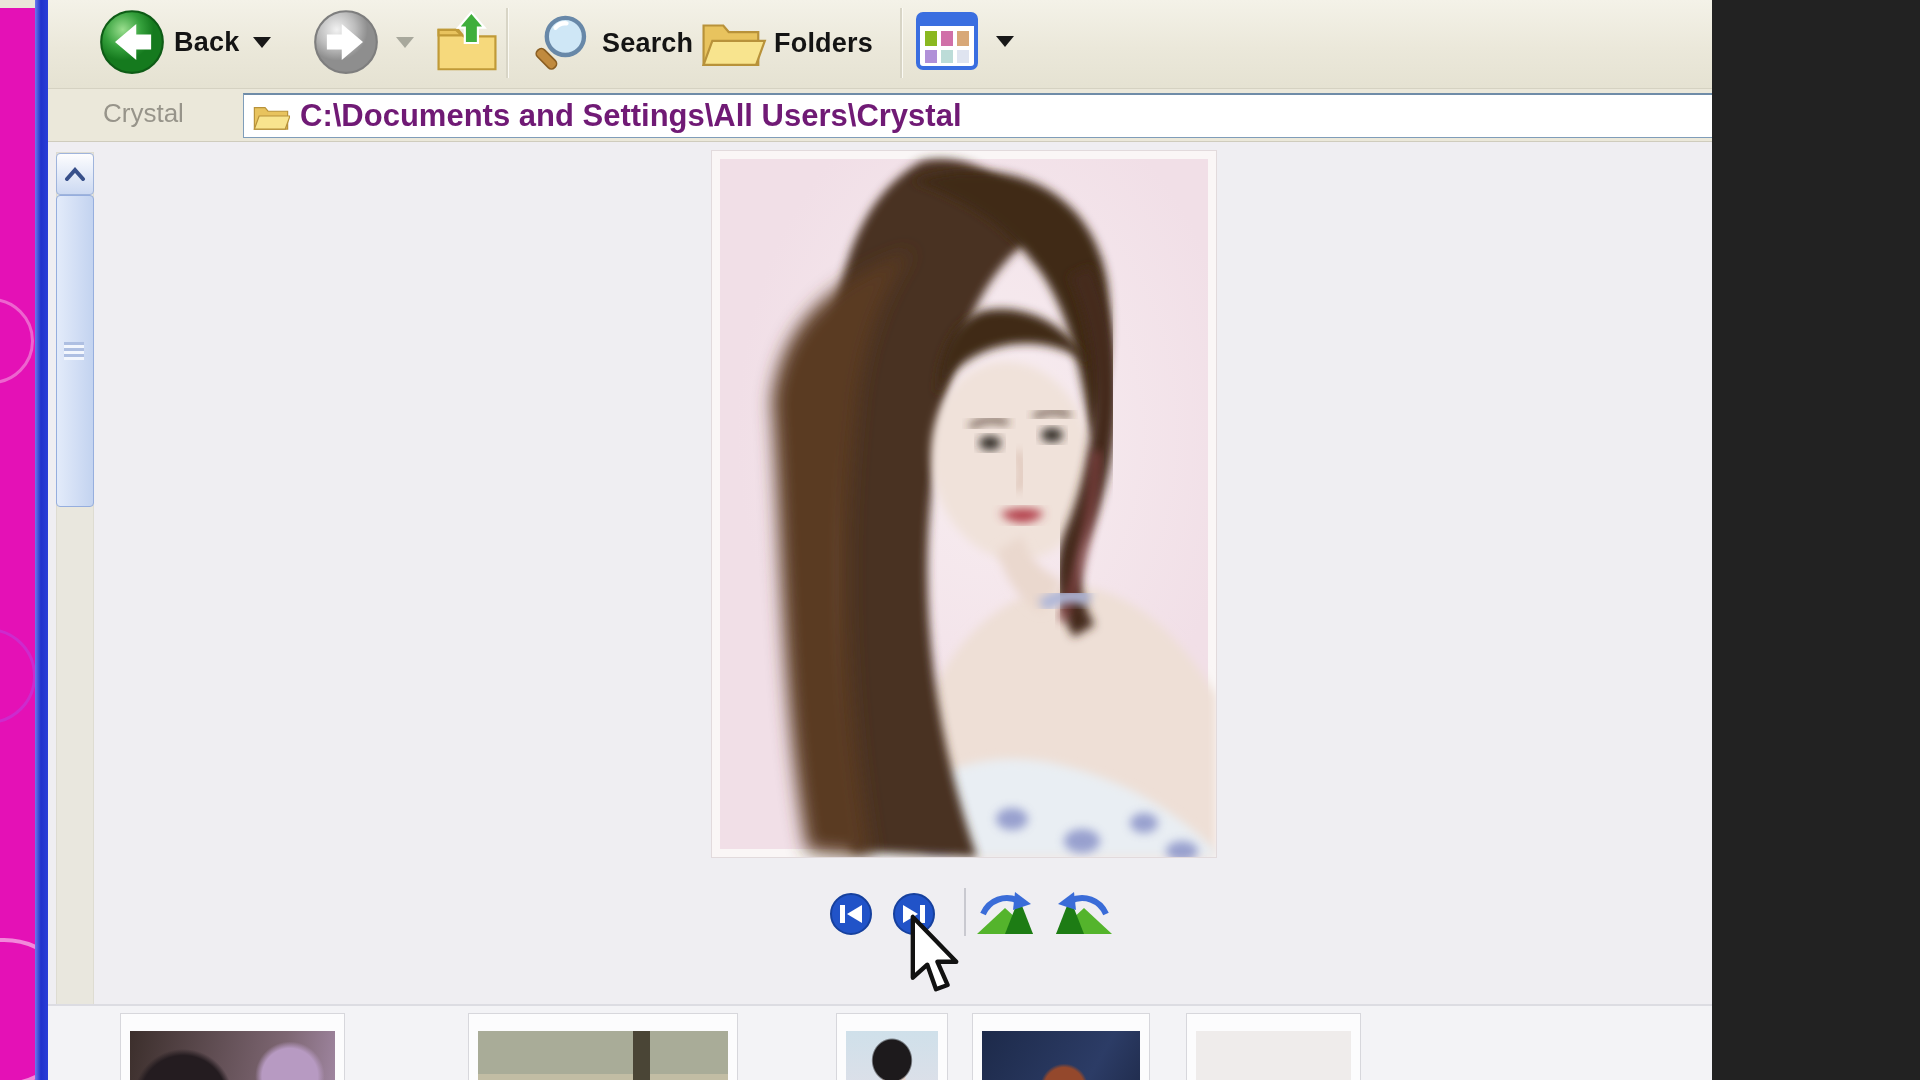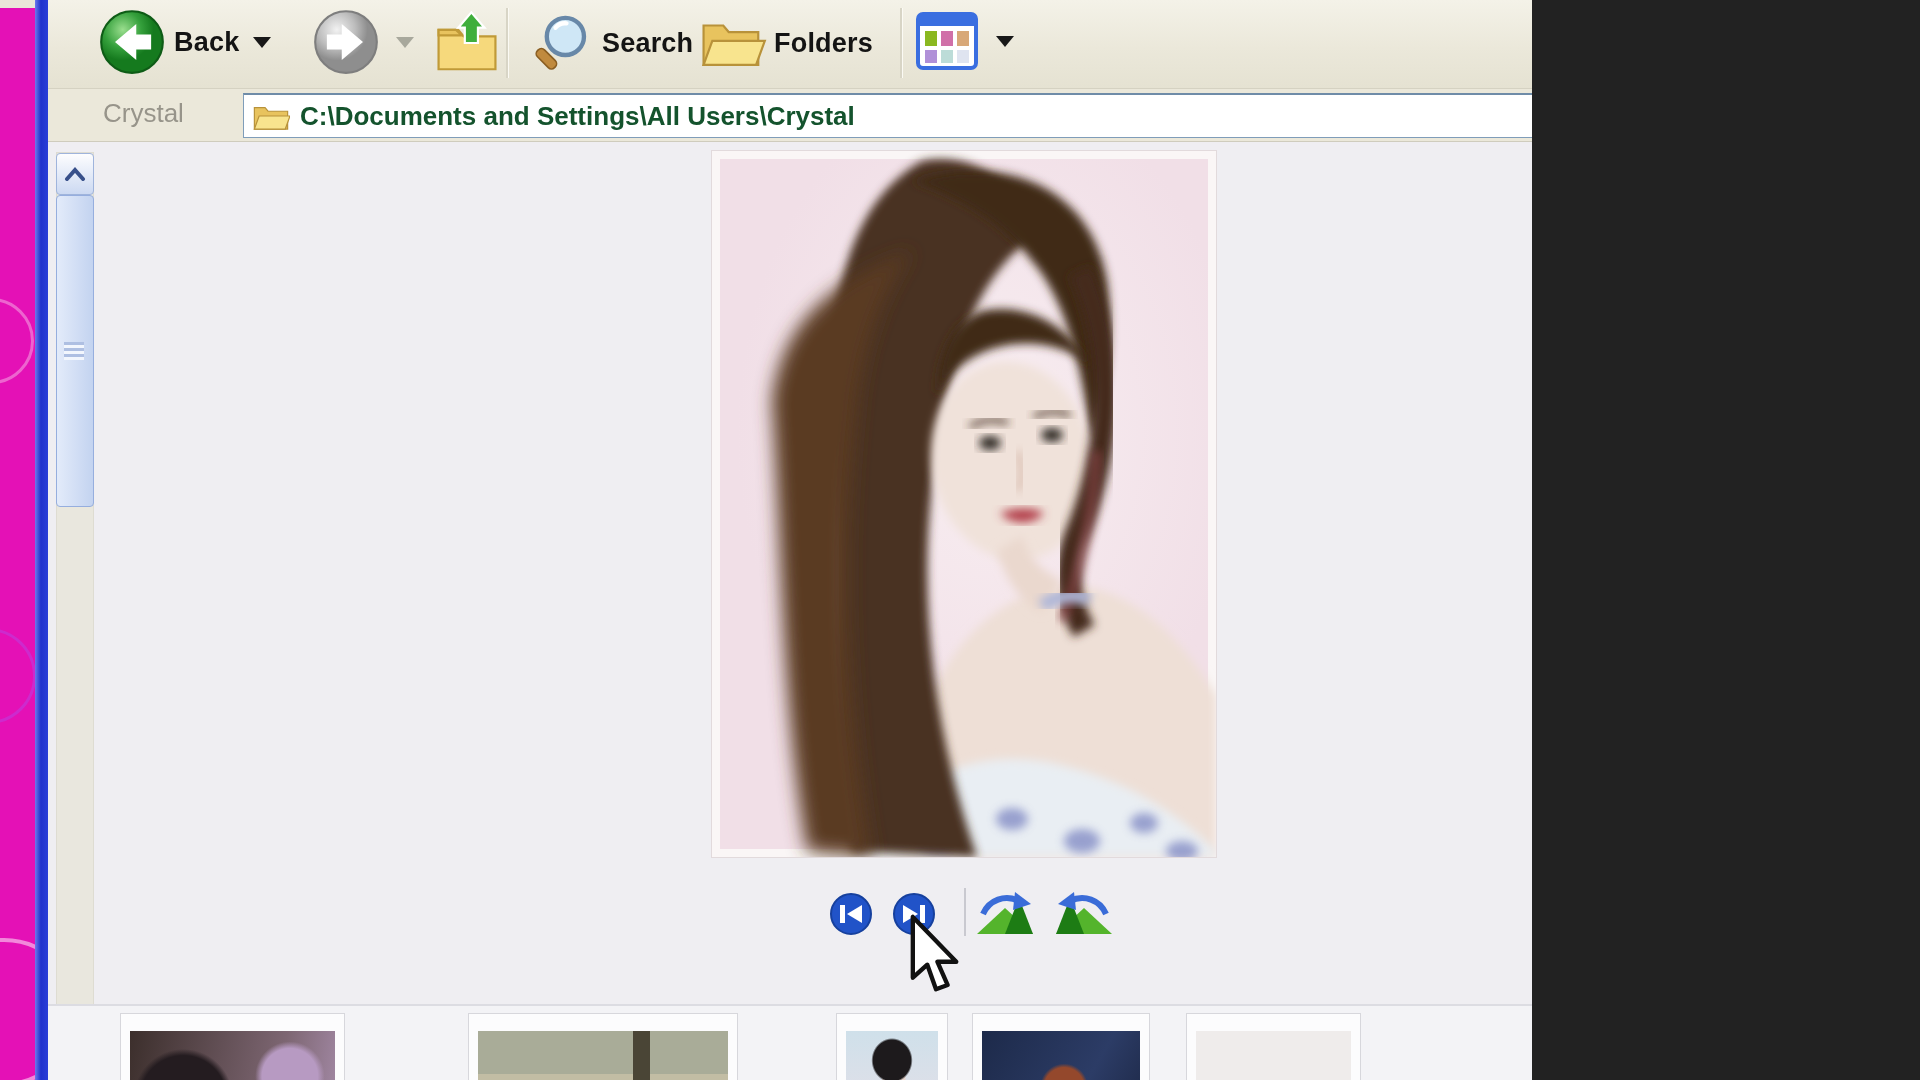--- a/index.html
+++ b/index.html
@@ -1,16 +1,16 @@
 <!DOCTYPE html>
 <html><head>
 <meta charset="utf-8">
 <style>
   html,body{margin:0;padding:0;background:#222;}
-  .screen{position:relative;width:1532px;height:1080px;overflow:hidden;
+  .screen{position:relative;width:1712px;height:1080px;overflow:hidden;
     background:#efeef2;font-family:"Liberation Sans",sans-serif;}
 
   
   .desk-left{position:absolute;left:0;top:8px;width:35px;height:1072px;background:#e411b6;overflow:hidden;}
   .desk-left .curve1{position:absolute;left:-52px;top:290px;width:80px;height:80px;border:3px solid rgba(255,255,255,.35);border-radius:50%;}
   .desk-left .curve2{position:absolute;left:-60px;top:620px;width:90px;height:90px;border:3px solid rgba(190,60,220,.6);border-radius:50%;}
   .desk-left .curve3{position:absolute;left:-70px;top:930px;width:140px;height:140px;border:4px solid rgba(255,255,255,.5);border-radius:50%;}
   .sliver-top{position:absolute;left:0;top:0;width:35px;height:8px;background:#eae7d9;}
   .border-left{position:absolute;left:35px;top:0;width:13px;height:1080px;
     background:linear-gradient(90deg,#6a79ec 0%,#2032cc 45%,#2a3ed8 100%);}
@@ -38,21 +38,21 @@
   .tb{position:absolute;display:flex;align-items:center;}
   .tb-label{font-size:27px;font-weight:600;color:#141414;letter-spacing:.2px;}
   .caret{width:0;height:0;border-left:9px solid transparent;border-right:9px solid transparent;border-top:11px solid #181818;}
   .caret.dim{border-top-color:#a8a89c;}
   .tb-sep{position:absolute;top:8px;width:2px;height:70px;background:#d8d5c6;border-right:1px solid #fbfaf4;}
 
   
   .addr-label{position:absolute;left:55px;top:9px;font-size:26px;color:#97948a;}
   .addr-input{position:absolute;left:195px;top:4px;width:1546px;height:42px;background:#fff;
     border:1px solid #7f9db9;border-top:2px solid #6f8ca8;display:flex;align-items:center;}
-  .addr-text{font-size:26px;font-weight:700;color:#14532d;margin-left:10px;white-space:nowrap;}
+  .addr-text{font-size:31px;font-weight:700;color:#701a75;margin-left:10px;white-space:nowrap;}
   .addr-drop{position:absolute;right:1px;top:1px;width:46px;height:38px;
     background:linear-gradient(180deg,#f4f7fd,#c6d5f2);border-left:1px solid #aebdd8;
     display:flex;align-items:center;justify-content:center;}
   .go-btn{position:absolute;left:1753px;top:4px;width:48px;height:42px;border-radius:6px;
     background:linear-gradient(180deg,#6cc45e,#2f9633);border:2px solid #1d6e22;
     display:flex;align-items:center;justify-content:center;}
   .go-label{position:absolute;left:1812px;top:8px;font-size:27px;font-weight:600;color:#222;}
 
   
   .scroll-track{position:absolute;left:8px;top:10px;width:36px;height:928px;background:#e9e7de;border:1px solid #dedcd2;}

